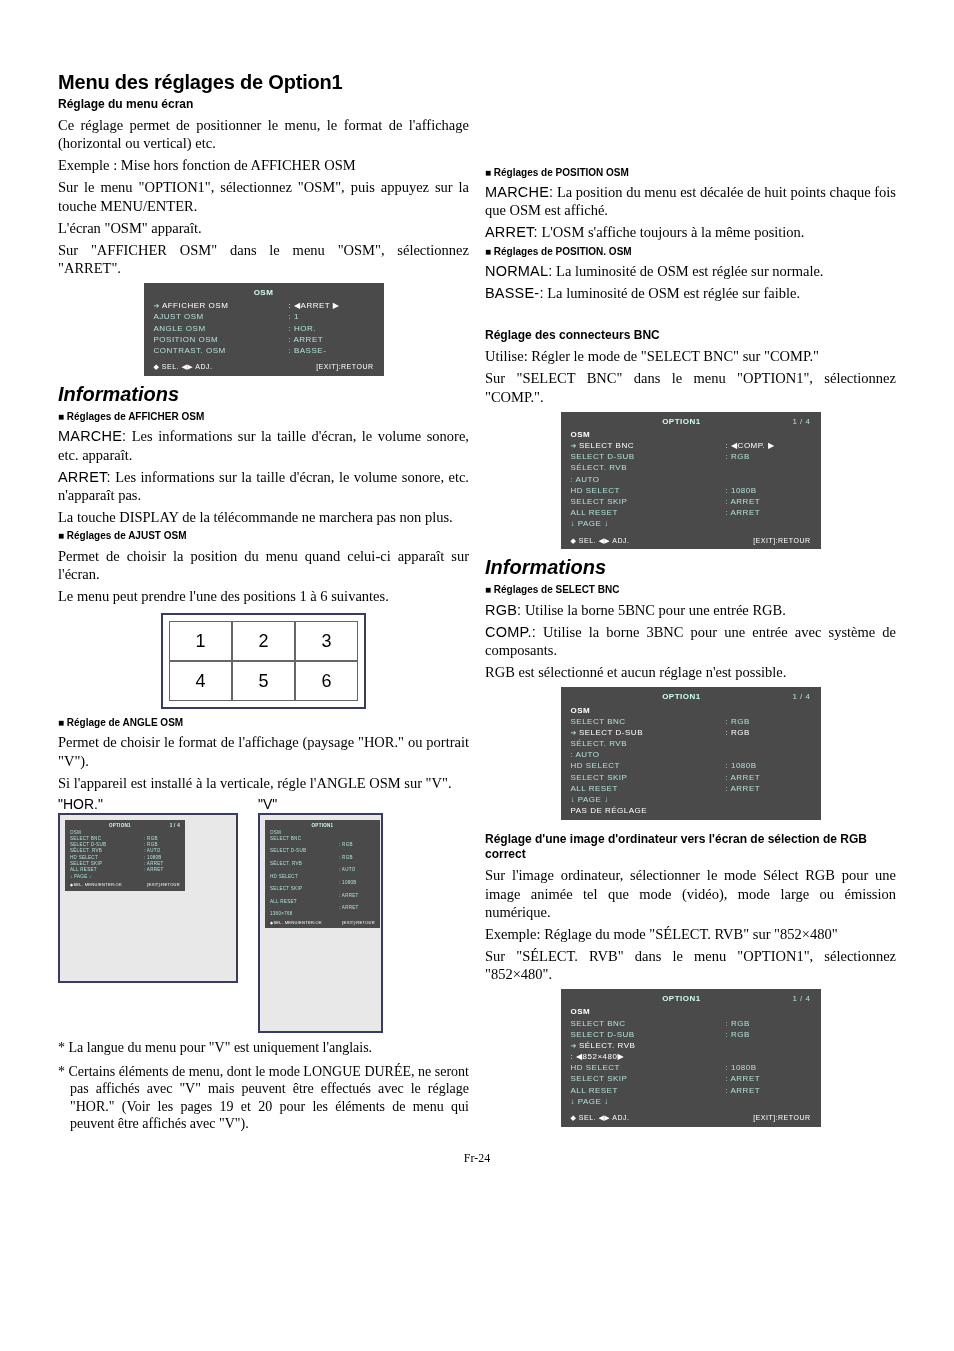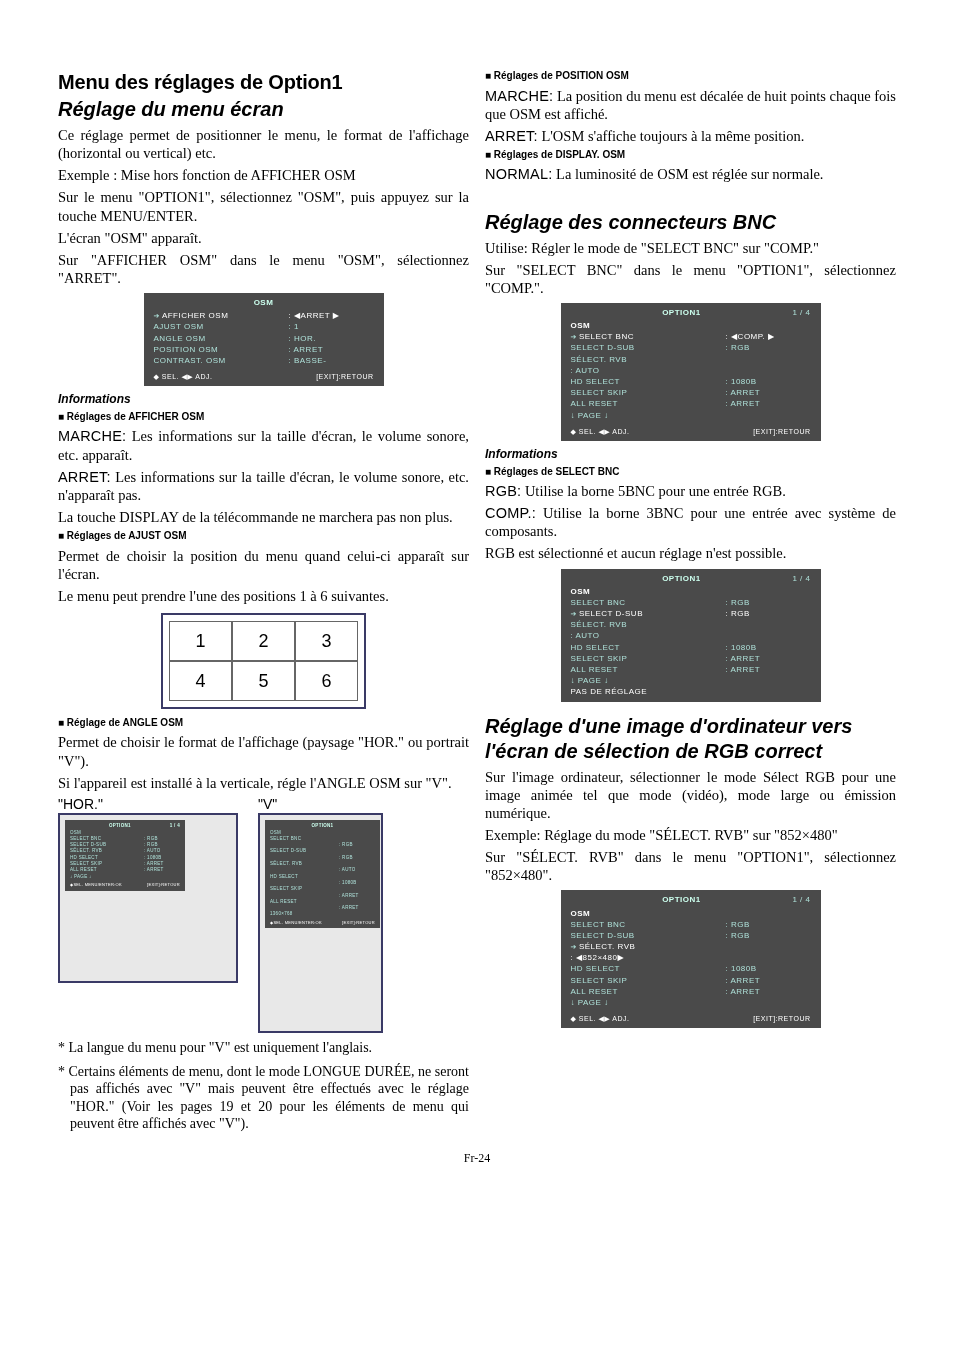--- a/index.html
+++ b/index.html
@@ -7,41 +7,40 @@
     font-family: "Times New Roman", serif;
     font-size: 14.5px;
     width: 954px;
     height: 1351px;
     background: #fff;
     color: #000;
     padding: 70px 58px 30px 58px;
     line-height: 1.25;
     position: relative;
   }
-  .columns { display: flex; gap: 16px; }
+  .columns { display: flex; gap: 16px; align-items: flex-end; }
   .col { flex: 1; }
   h1.main {
     font-family: Arial, Helvetica, sans-serif;
     font-weight: 900;
     font-size: 20px;
     letter-spacing: -0.2px;
   }
   h2.sub {
     font-family: Arial, Helvetica, sans-serif;
     font-weight: bold;
-    font-size: 20px;
+    font-size: 12px;
     margin-top: 2px;
-    font-style: italic;
   }
   p { margin-top: 4px; text-align: justify; }
   .info-title {
     font-family: Arial, Helvetica, sans-serif;
     font-style: italic;
     font-weight: 900;
-    font-size: 12px;
+    font-size: 20px;
     margin-top: 6px;
   }
   .sec {
     font-family: Arial, Helvetica, sans-serif;
     font-weight: bold;
     font-size: 10px;
     margin-top: 4px;
   }
   .sec::before { content: "■ "; }
   .label-run { font-family: Arial, Helvetica, sans-serif; letter-spacing: 0.2px; }
@@ -313,22 +312,23 @@
 
     <p class="footnote footnote-ind">* La langue du menu pour "V" est uniquement l'anglais.</p>
     <p class="footnote footnote-ind">* Certains éléments de menu, dont le mode LONGUE DURÉE, ne seront pas affichés avec "V" mais peuvent être effectués avec le réglage "HOR." (Voir les pages 19 et 20 pour les éléments de menu qui peuvent être affichés avec "V").</p>
   </div>
 
   <div class="col">
     <div class="sec" style="margin-top:0">Réglages de POSITION OSM</div>
     <p><span class="label-run">MARCHE:</span><span> La position du menu est décalée de huit points chaque fois que OSM est affiché.</span></p>
     <p><span class="label-run">ARRET:</span><span> L'OSM s'affiche toujours à la même position.</span></p>
 
-    <div class="sec">Réglages de DISPLAY. OSM</div>
+    <div class="sec">Réglages de POSITION. OSM</div>
     <p><span class="label-run">NORMAL:</span><span> La luminosité de OSM est réglée sur normale.</span></p>
+    <p><span class="label-run">BASSE-:</span><span> La luminosité de OSM est réglée sur faible.</span></p>
 
     <h2 class="sub" style="margin-top:26px">Réglage des connecteurs BNC</h2>
     <p>Utilise: Régler le mode de "SELECT BNC" sur "COMP."</p>
     <p>Sur "SELECT BNC" dans le menu "OPTION1", sélectionnez "COMP.".</p>
 
     <div class="osm-panel wider" id="osm2">
         <div class="page-ind">1 / 4</div>
         <div class="title">OPTION1</div>
         <div class="osm-row col-head">
           <span class="k">OSM</span>

